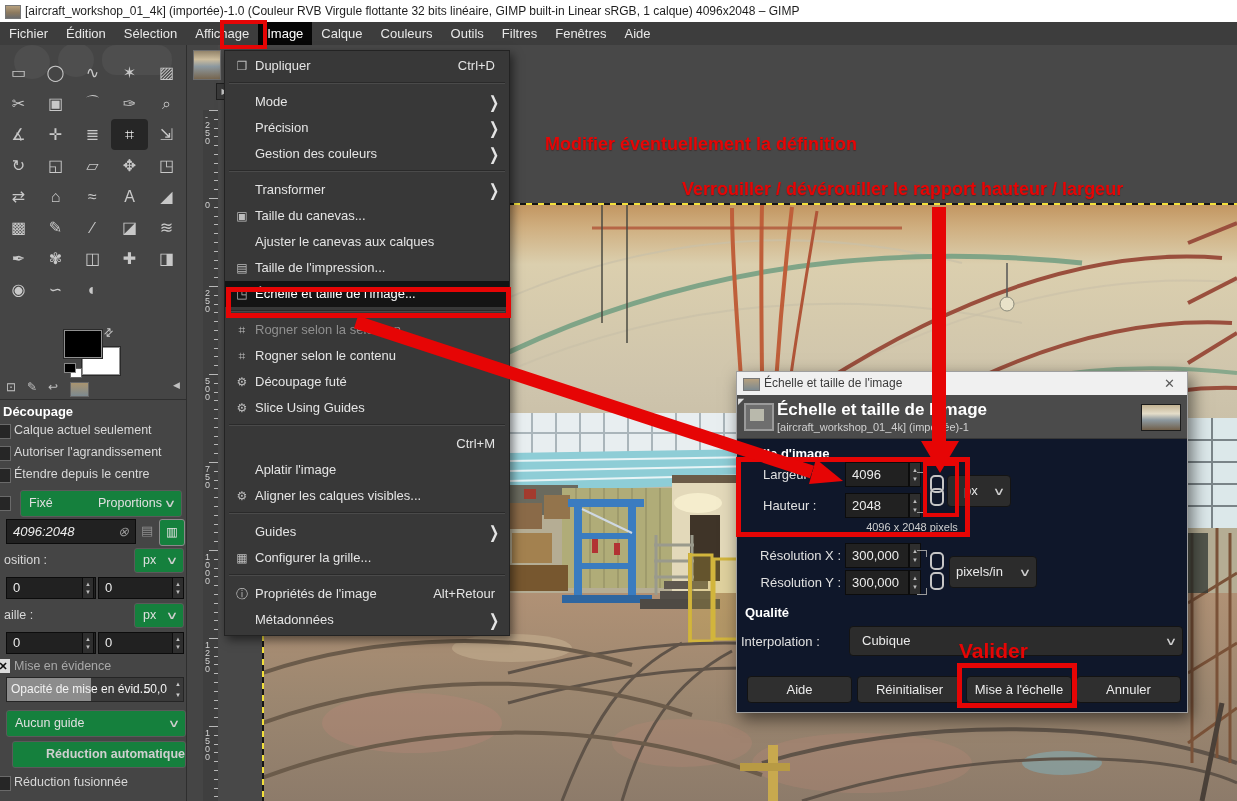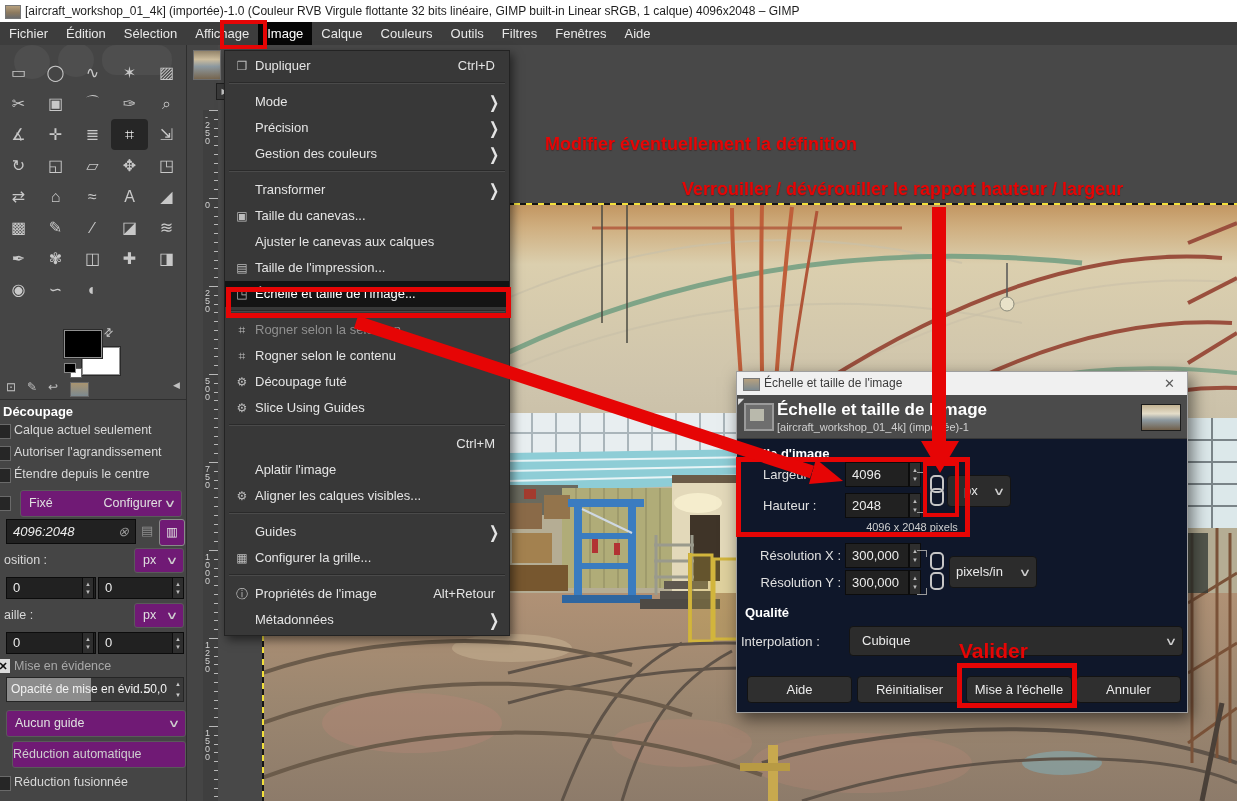--- a/index.html
+++ b/index.html
@@ -26,21 +26,21 @@
         font-size:16px;color:#c8c8c8;}
   .tool.active{background:#262626;border-radius:4px;color:#f2f2f2;}
   .swatch{position:absolute;border:1px solid #909090;box-shadow:0 0 0 1px #2a2a2a;}
   .tabstrip{position:absolute;left:0;top:333px;width:186px;height:22px;color:#c0c0c0;font-size:12px;}
   
   .opts{position:absolute;left:0;top:354px;width:186px;height:402px;border-top:1px solid #2f2f2f;
         color:#d8d8d8;font-size:12.5px;}
   .opts .hdr{position:absolute;left:3px;top:4px;font-weight:bold;color:#fff;font-size:13px;}
   .cb{position:absolute;width:13px;height:13px;background:#262626;border:1px solid #6a6a6a;}
   .lbl{position:absolute;white-space:nowrap;}
-  .ctl{position:absolute;background:#701a75;border:1px solid #5a5a5a;border-radius:3px;
+  .ctl{position:absolute;background:#15803d;border:1px solid #5a5a5a;border-radius:3px;
        color:#e0e0e0;font-size:12.5px;}
   .entry{position:absolute;background:#212121;border:1px solid #0c0c0c;color:#ececec;
          font-size:13px;line-height:20px;padding-left:6px;box-sizing:border-box;}
   .spincol{position:absolute;width:12px;background:#2e2e2e;border:1px solid #0c0c0c;
            box-sizing:border-box;color:#bdbdbd;font-size:6px;line-height:6px;
            display:flex;flex-direction:column;align-items:center;justify-content:space-evenly;}
   .chev{float:right;margin-right:7px;color:#cfcfcf;transform:scaleX(1.6);font-size:11px;}
   
   .hruler{position:absolute;left:218px;top:85px;width:1019px;height:25px;background:#3f3f3f;
           overflow:hidden;border-bottom:1px solid #2c2c2c;}
@@ -572,21 +572,21 @@
       <div class="cb" style="left:-4px;top:24px;"></div>
       <div class="lbl" style="left:14px;top:23px;">Calque actuel seulement</div>
       <div class="cb" style="left:-4px;top:46px;"></div>
       <div class="lbl" style="left:14px;top:45px;">Autoriser l'agrandissement</div>
       <div class="cb" style="left:-4px;top:68px;"></div>
       <div class="lbl" style="left:14px;top:67px;">Étendre depuis le centre</div>
       <div class="cb" style="left:-4px;top:96px;"></div>
       <div class="ctl" style="left:20px;top:90px;width:160px;height:25px;line-height:25px;">
         <span style="margin-left:8px;">Fixé</span>
         <span class="chev">∨</span>
-        <span style="float:right;margin-right:4px;">Configurer</span>
+        <span style="float:right;margin-right:4px;">Proportions</span>
       </div>
       <div class="entry" style="left:6px;top:119px;width:130px;height:25px;font-style:italic;line-height:23px;">
         <span>4096:2048</span>
         <span style="float:right;margin-right:6px;color:#9a9a9a;">⊗</span>
       </div>
       <div class="abs" style="left:141px;top:123px;color:#8f8f8f;font-size:13px;">▤</div>
       <div class="ctl" style="left:159px;top:119px;width:24px;height:25px;text-align:center;line-height:25px;border-color:#8a8a8a;">▥</div>
       <div class="lbl" style="left:4px;top:153px;">osition :</div>
       <div class="ctl" style="left:134px;top:148px;width:48px;height:23px;line-height:23px;">
         <span style="margin-left:8px;">px</span>
@@ -622,21 +622,21 @@
       <div class="abs" style="left:6px;top:277px;width:178px;height:25px;background:#3a3a3a;border:1px solid #252525;box-sizing:border-box;">
         <div style="position:absolute;left:0;top:0;width:48%;height:100%;background:#8c8c8c;"></div>
         <div style="position:absolute;left:4px;top:4px;font-size:12px;color:#f2f2f2;white-space:nowrap;">Opacité de mise en évid...</div>
         <div style="position:absolute;right:16px;top:4px;font-size:12px;color:#f2f2f2;">50,0</div>
         <div style="position:absolute;right:2px;top:1px;font-size:6px;color:#ccc;line-height:11px;">▲<br>▼</div>
       </div>
       <div class="ctl" style="left:6px;top:310px;width:178px;height:25px;line-height:25px;">
         <span style="margin-left:8px;">Aucun guide</span>
         <span class="chev">∨</span>
       </div>
-      <div class="ctl" style="left:12px;top:341px;width:172px;height:25px;line-height:25px;text-align:left;color:#cfcfcf;">
+      <div class="ctl" style="left:12px;top:341px;width:172px;height:25px;line-height:25px;text-align:right;color:#cfcfcf;font-weight:bold;">
         <span>Réduction automatique</span>
       </div>
       <div class="cb" style="left:-4px;top:376px;"></div>
       <div class="lbl" style="left:14px;top:375px;">Réduction fusionnée</div>
     </div>
   </div>
 
   <div class="menu" id="imagemenu">
       <div class="row">
         <span class="ic">❐</span>

